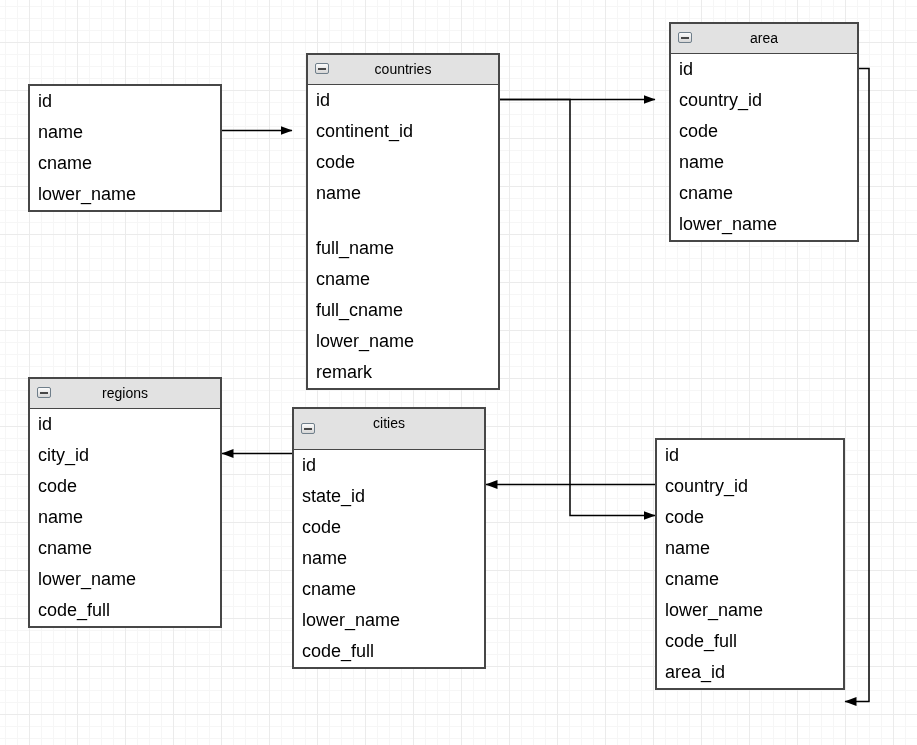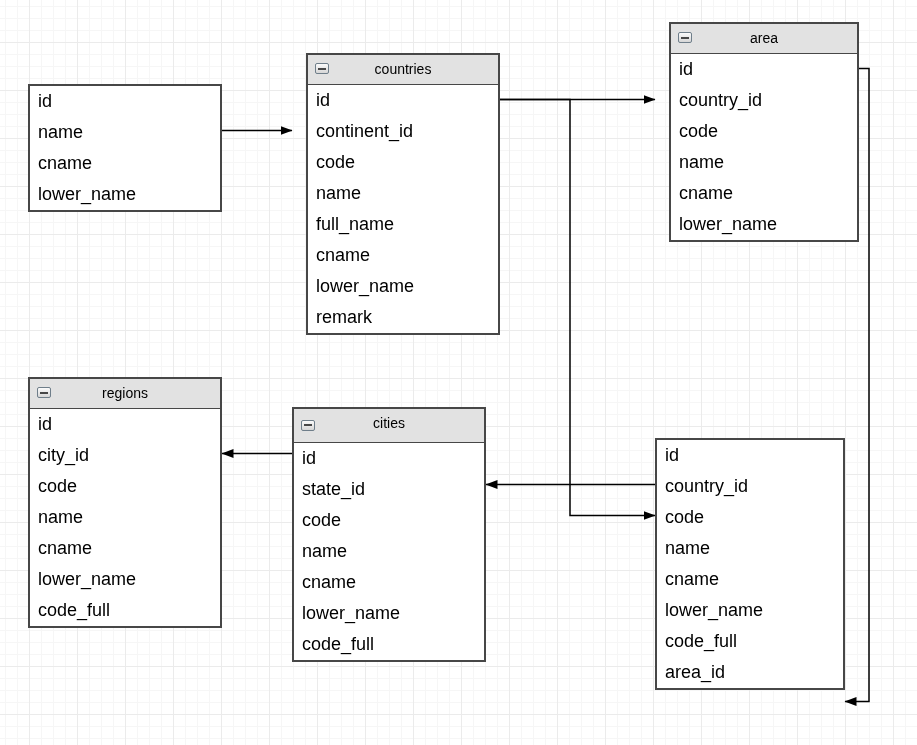--- a/index.html
+++ b/index.html
@@ -98,22 +98,23 @@
         <div class="hdr" style="height: 29.5px; line-height: 29.5px;">
           <span class="collapse">
             <span class="minus"></span>
           </span>
           <span class="title">countries</span>
         </div>
         <div class="row" style="height: 31px; line-height: 31px;">id</div>
         <div class="row" style="height: 31px; line-height: 31px;">continent_id</div>
         <div class="row" style="height: 31px; line-height: 31px;">code</div>
         <div class="row" style="height: 31px; line-height: 31px;">name</div>
-        <div class="row" style="height: 31px; line-height: 31px;">full_name</div>
+        <div class="row" style="height: 31px; line-height: 31px; margin-top: 24px;">full_name</div>
         <div class="row" style="height: 31px; line-height: 31px;">cname</div>
+        <div class="row" style="height: 31px; line-height: 31px;">full_cname</div>
         <div class="row" style="height: 31px; line-height: 31px;">lower_name</div>
         <div class="row" style="height: 31px; line-height: 31px;">remark</div>
       </div>
       <div class="etable" style="left: 669px; top: 22px; width: 186px;">
         <div class="hdr" style="height: 29.5px; line-height: 29.5px;">
           <span class="collapse">
             <span class="minus"></span>
           </span>
           <span class="title">area</span>
         </div>
@@ -133,21 +134,21 @@
         </div>
         <div class="row" style="height: 31px; line-height: 31px;">id</div>
         <div class="row" style="height: 31px; line-height: 31px;">city_id</div>
         <div class="row" style="height: 31px; line-height: 31px;">code</div>
         <div class="row" style="height: 31px; line-height: 31px;">name</div>
         <div class="row" style="height: 31px; line-height: 31px;">cname</div>
         <div class="row" style="height: 31px; line-height: 31px;">lower_name</div>
         <div class="row" style="height: 31px; line-height: 31px;">code_full</div>
       </div>
       <div class="etable" style="left: 292px; top: 407px; width: 190px;">
-        <div class="hdr" style="height: 34px; line-height: 29.5px; text-align: center;">
+        <div class="hdr" style="height: 41px; line-height: 29.5px; text-align: center;">
           <span class="collapse">
             <span class="minus"></span>
           </span>
           <span class="title">cities</span>
         </div>
         <div class="row" style="height: 31px; line-height: 31px;">id</div>
         <div class="row" style="height: 31px; line-height: 31px;">state_id</div>
         <div class="row" style="height: 31px; line-height: 31px;">code</div>
         <div class="row" style="height: 31px; line-height: 31px;">name</div>
         <div class="row" style="height: 31px; line-height: 31px;">cname</div>

